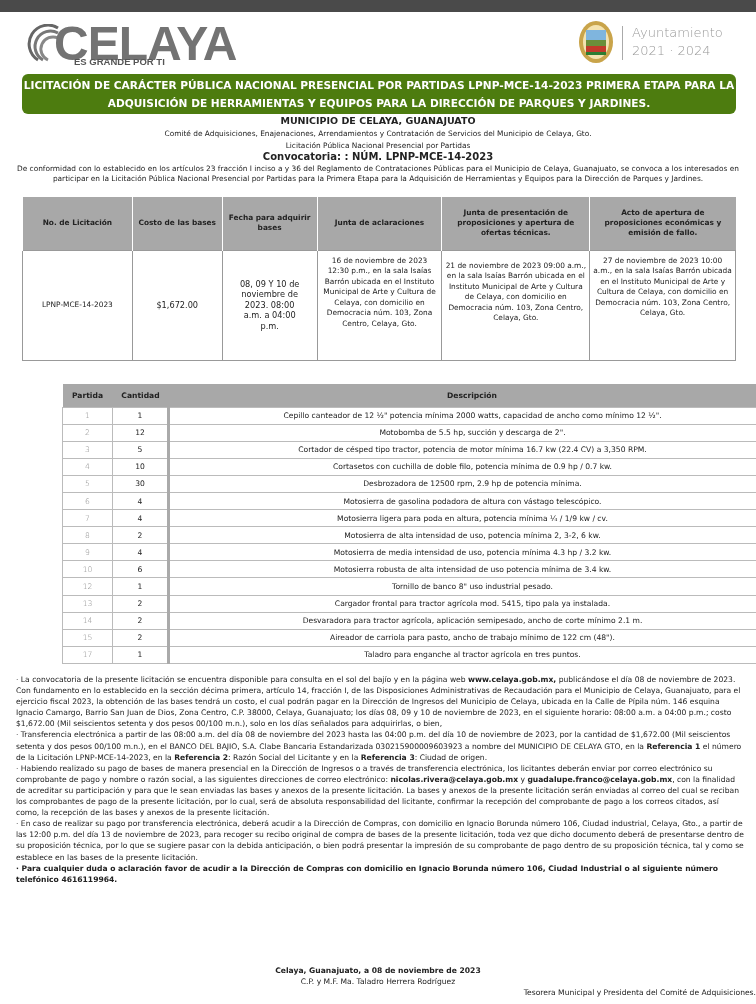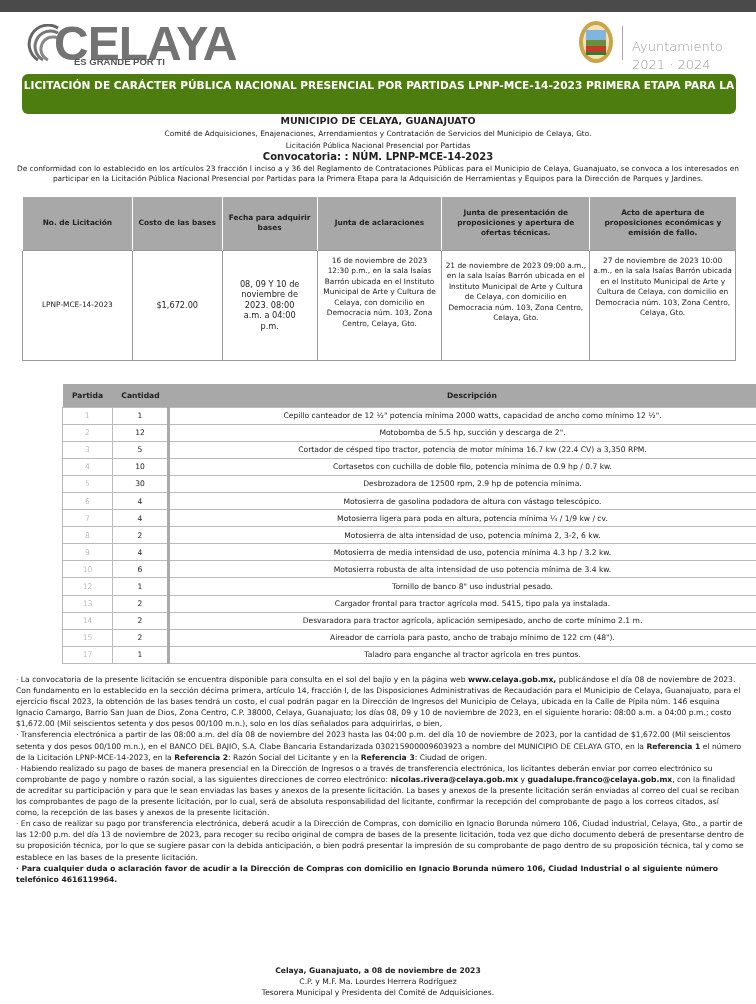--- a/index.html
+++ b/index.html
@@ -5,21 +5,21 @@
     * { box-sizing: border-box; margin: 0; padding: 0; }
     html, body { width: 756px; height: 1004px; background: #ffffff; overflow: hidden; }
     body { font-family: "DejaVu Sans", sans-serif; color: #222; position: relative; }
     .topbar { position: absolute; left: 0; top: 0; width: 756px; height: 12px; background: #4a4a4a; }
     .logo { position: absolute; left: 24px; top: 18px; width: 160px; height: 50px; }
     .logo .big { position: absolute; left: 30px; top: -2px; font-family: "Liberation Sans", sans-serif; font-weight: 900; font-size: 48px; letter-spacing: -1px; color: #737373; }
     .logo .tag { position: absolute; left: 50px; top: 38px; font-family: "Liberation Sans", sans-serif; font-weight: 700; font-size: 9.5px; color: #555; }
     .logo .arcs { position: absolute; left: 0; top: 6px; }
     .seal { position: absolute; left: 578px; top: 20px; width: 36px; height: 44px; }
     .ayto-sep { position: absolute; left: 622px; top: 26px; width: 1px; height: 34px; background: #aaa; }
-    .ayto { position: absolute; left: 632px; top: 24px; font-family: "DejaVu Sans", sans-serif; color: #999; font-size: 13px; line-height: 18px; font-weight: 300; margin-top: 14px; }
+    .ayto { position: absolute; left: 632px; top: 24px; font-family: "DejaVu Sans", sans-serif; color: #999; font-size: 13px; line-height: 18px; font-weight: 300; }
     .banner { position: absolute; left: 22px; top: 74px; width: 714px; height: 40px; background: #4d7c0f; border-radius: 6px; color: #fff; font-weight: bold; font-size: 10.6px; text-align: center; line-height: 18px; padding-top: 2px; }
     .muni { position: absolute; left: 0; width: 756px; text-align: center; }
     .m1 { top: 115px; font-size: 9.5px; font-weight: bold; }
     .m2 { top: 129px; font-size: 7.4px; }
     .m3 { top: 141px; font-size: 7.4px; }
     .m4 { top: 151px; font-size: 10px; font-weight: bold; }
     .m5 { top: 164px; font-size: 7.4px; line-height: 10px; padding: 0 14px; }
     table { border-collapse: collapse; }
     .t1 { position: absolute; left: 22px; top: 197px; width: 714px; }
     .t1 th { background: #a8a8a8; color: #222; font-size: 7.4px; font-weight: bold; height: 53px; border-left: 1px solid #fff; line-height: 10px; padding: 0 4px; }
@@ -30,21 +30,21 @@
     .t2 td { font-size: 7.6px; height: 17.1px; border: 1px solid #bbb; text-align: center; padding: 0; }
     .t2 td.p { color: #888; font-weight: 300; width: 46px; }
     .t2 td.c { width: 46px; }
     .t2 td.d { border-left: 3px solid #aaa; }
     .notes { position: absolute; left: 16px; top: 674px; width: 728px; font-size: 7.6px; line-height: 11.1px; color: #222; }
     .notes p { margin: 0; }
     .notes b { font-weight: bold; }
     .sign { position: absolute; left: 0; width: 756px; text-align: center; font-size: 7.6px; }
     .s1 { top: 966px; font-weight: bold; }
     .s2 { top: 977px; }
-    .s3 { top: 988px; }
+    .s3 { top: 988px; text-align: right; }
   </style>
 </head>
 <body>
 
 <div class="topbar"></div>
 
 <div class="logo">
   <svg class="arcs" width="40" height="40" viewBox="0 0 40 40">
     <path d="M34 4 A18 18 0 0 0 14 36" fill="none" stroke="#666" stroke-width="3"></path>
     <path d="M34 9 A14 14 0 0 0 19 36" fill="none" stroke="#777" stroke-width="3"></path>
@@ -63,20 +63,21 @@
   <rect x="8" y="32" width="20" height="3" fill="#2e7d32"></rect>
 </svg>
 <div class="ayto-sep"></div>
 <div class="ayto">
   <div>Ayuntamiento</div>
   <div>2021  ·  2024</div>
 </div>
 
 <div class="banner">
   <div>LICITACIÓN DE CARÁCTER PÚBLICA NACIONAL PRESENCIAL POR PARTIDAS LPNP-MCE-14-2023 PRIMERA ETAPA PARA LA</div>
+  <div>ADQUISICIÓN DE HERRAMIENTAS Y EQUIPOS PARA LA DIRECCIÓN DE PARQUES Y JARDINES.</div>
 </div>
 
 <div class="muni m1">MUNICIPIO DE CELAYA, GUANAJUATO</div>
 <div class="muni m2">Comité de Adquisiciones, Enajenaciones, Arrendamientos y Contratación de Servicios del Municipio de Celaya, Gto.</div>
 <div class="muni m3">Licitación Pública Nacional Presencial por Partidas</div>
 <div class="muni m4">Convocatoria: : NÚM. LPNP-MCE-14-2023</div>
 <div class="muni m5">De conformidad con lo establecido en los artículos 23 fracción I inciso a y 36 del Reglamento de Contrataciones Públicas para el Municipio de Celaya, Guanajuato, se convoca a los interesados en participar en la Licitación Pública Nacional Presencial por Partidas para la Primera Etapa para la Adquisición de Herramientas y Equipos para la Dirección de Parques y Jardines.</div>
 
 <table class="t1">
   <tbody>
@@ -188,14 +189,14 @@
 
 <div class="notes">
   <p><span>· La convocatoria de la presente licitación se encuentra disponible para consulta en el sol del bajío y en la página web </span><b>www.celaya.gob.mx,</b><span> publicándose el día 08 de noviembre de 2023. Con fundamento en lo establecido en la sección décima primera, artículo 14, fracción I, de las Disposiciones Administrativas de Recaudación para el Municipio de Celaya, Guanajuato, para el ejercicio fiscal 2023, la obtención de las bases tendrá un costo, el cual podrán pagar en la Dirección de Ingresos del Municipio de Celaya, ubicada en la Calle de Pípila núm. 146 esquina Ignacio Camargo, Barrio San Juan de Dios, Zona Centro, C.P. 38000, Celaya, Guanajuato; los días 08, 09 y 10 de noviembre de 2023, en el siguiente horario: 08:00 a.m. a 04:00 p.m.; costo $1,672.00 (Mil seiscientos setenta y dos pesos  00/100 m.n.), solo en los días señalados para adquirirlas, o bien,</span></p>
   <p><span>· Transferencia electrónica a partir de las 08:00 a.m. del día 08 de noviembre del 2023 hasta las 04:00 p.m. del día 10 de noviembre de 2023, por la cantidad de $1,672.00 (Mil seiscientos setenta y dos pesos 00/100 m.n.), en el BANCO DEL BAJIO, S.A. Clabe Bancaria Estandarizada 030215900009603923 a nombre del MUNICIPIO DE CELAYA GTO, en la </span><b>Referencia 1</b><span> el número de la Licitación LPNP-MCE-14-2023, en la </span><b>Referencia 2</b><span>: Razón Social del Licitante y en la </span><b>Referencia 3</b><span>: Ciudad de origen.</span></p>
   <p><span>· Habiendo realizado su pago de bases de manera presencial en la Dirección de Ingresos o a través de transferencia electrónica, los licitantes deberán enviar por correo electrónico su comprobante de pago y nombre o razón social, a las siguientes direcciones de correo electrónico: </span><b>nicolas.rivera@celaya.gob.mx</b><span> y </span><b>guadalupe.franco@celaya.gob.mx</b><span>, con la finalidad de acreditar su participación y para que le sean enviadas las bases y anexos de la presente licitación. La bases y anexos de la presente licitación serán enviadas al correo del cual se reciban los comprobantes de pago de la presente licitación, por lo cual, será de absoluta responsabilidad del licitante, confirmar la recepción del comprobante de pago a los correos citados, así como, la recepción de las bases y anexos de la presente licitación.</span></p>
   <p>· En caso de realizar su pago por transferencia electrónica, deberá acudir a la Dirección de Compras, con domicilio en Ignacio Borunda número 106, Ciudad industrial, Celaya, Gto., a partir de las 12:00 p.m. del día 13 de noviembre de 2023, para recoger su recibo original de compra de bases de la presente licitación, toda vez que dicho documento deberá de presentarse dentro de su proposición técnica, por lo que se sugiere pasar con la debida anticipación, o bien podrá presentar la impresión de su comprobante de pago dentro de su proposición técnica, tal y como se establece en las bases de la presente licitación.</p>
   <p style="font-weight:bold">· Para cualquier duda o aclaración favor de acudir a la Dirección de Compras con domicilio en Ignacio Borunda número 106, Ciudad Industrial o al siguiente número telefónico 4616119964.</p>
 </div>
 
 <div class="sign s1">Celaya, Guanajuato, a 08 de noviembre de 2023</div>
-<div class="sign s2">C.P. y M.F. Ma. Lourdes Herrera Rodríguez</div>
+<div class="sign s2">C.P. y M.F. Ma. Taladro Herrera Rodríguez</div>
 <div class="sign s3">Tesorera Municipal y Presidenta del Comité de Adquisiciones.</div>
 
 </body></html>

